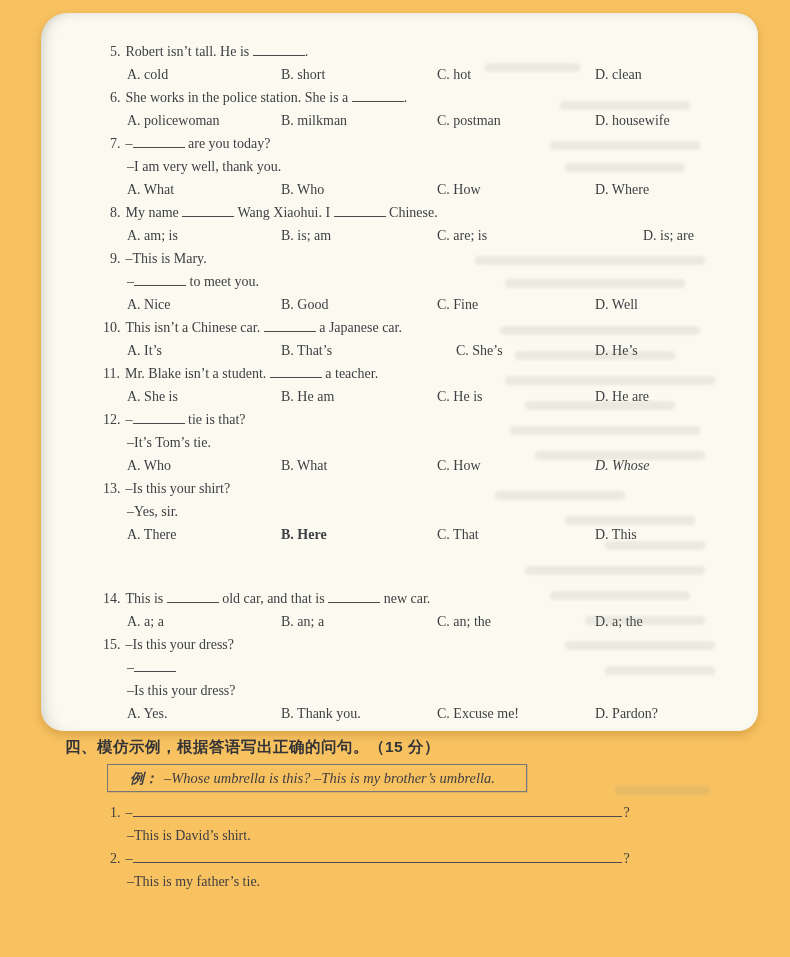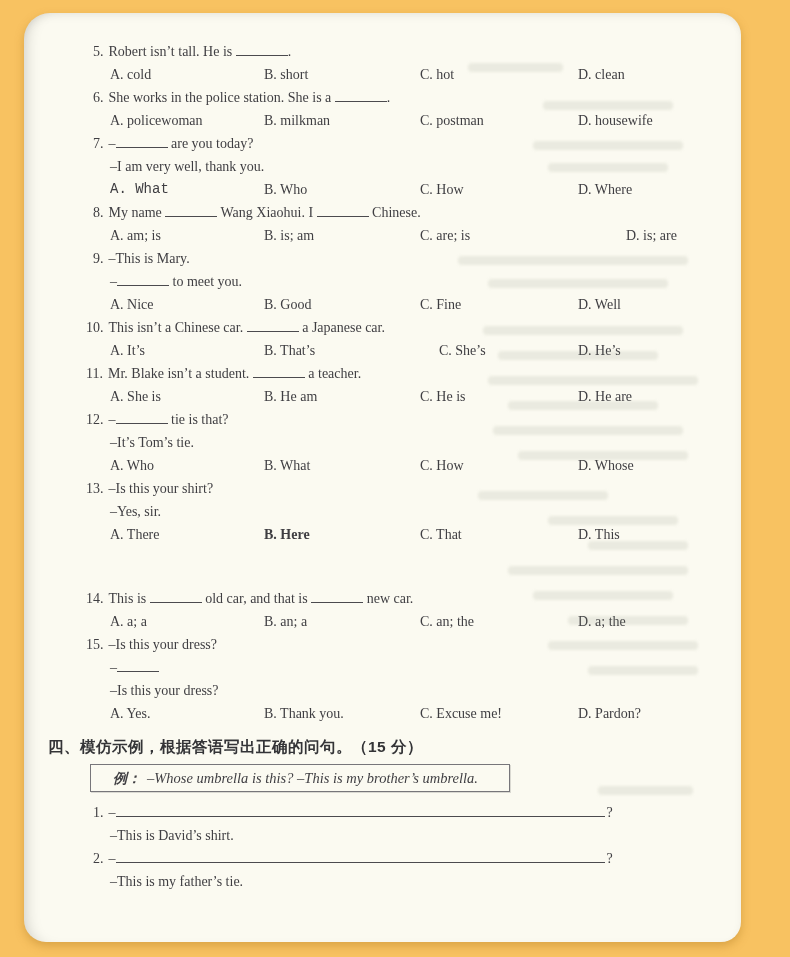--- a/index.html
+++ b/index.html
@@ -2,21 +2,21 @@
 <html><head>
 <meta charset="utf-8">
 <style>
   html,body{margin:0;padding:0;}
   body{
     width:790px;height:957px;position:relative;overflow:hidden;
     background:var(--bg,#F8C261);
     font-family:"Liberation Serif","DejaVu Serif",serif;
   }
   .paper{
-    position:absolute;left:24px;top:13px;width:717px;height:929px;
+    position:absolute;left:41px;top:13px;width:717px;height:718px;
     background:var(--paper,#FBFAF1);
     border-radius:26px 22px 20px 22px;
     box-shadow:0 4px 10px rgba(160,105,20,.35),
                inset 12px 0 16px -12px rgba(0,0,0,.22),
                inset 0 10px 12px -10px rgba(0,0,0,.10),
                inset -6px 0 10px -8px rgba(0,0,0,.08);
   }
   .content{position:relative;padding-top:27px;color:var(--ink,#3F3E42);font-size:14px;}
   .line{position:relative;height:23px;line-height:23px;white-space:nowrap;}
   .q-num{display:inline-block;margin-right:5px;}
@@ -66,21 +66,21 @@
             <span class="opt" style="left: 86px;">A. policewoman</span>
             <span class="opt" style="left: 240px;">B. milkman</span>
             <span class="opt" style="left: 396px;">C. postman</span>
             <span class="opt" style="left: 554px;">D. housewife</span>
           </div>
         </div>
         <div class="q-block">
           <div class="line" style="padding-left: 69px;"><span class="q-num">7.</span><span>–</span><span class="blank" style="width: 52px;"></span><span> are you today?</span></div>
           <div class="line" style="padding-left: 86px;"><span>–I am very well, thank you.</span></div>
           <div class="opts">
-            <span class="opt" style="left: 86px; font-family: Liberation Mono, monospace;">A. What</span>
+            <span class="opt" style="left: 86px;">A. What</span>
             <span class="opt" style="left: 240px;">B. Who</span>
             <span class="opt" style="left: 396px;">C. How</span>
             <span class="opt" style="left: 554px;">D. Where</span>
           </div>
         </div>
         <div class="q-block">
           <div class="line" style="padding-left: 69px;"><span class="q-num">8.</span><span>My name </span><span class="blank" style="width: 52px;"></span><span> Wang Xiaohui. I </span><span class="blank" style="width: 52px;"></span><span> Chinese.</span></div>
           <div class="opts">
             <span class="opt" style="left: 86px;">A. am; is</span>
             <span class="opt" style="left: 240px;">B. is; am</span>
@@ -116,21 +116,21 @@
             <span class="opt" style="left: 554px;">D. He are</span>
           </div>
         </div>
         <div class="q-block">
           <div class="line" style="padding-left: 62px;"><span class="q-num">12.</span><span>–</span><span class="blank" style="width: 52px;"></span><span> tie is that?</span></div>
           <div class="line" style="padding-left: 86px;"><span>–It’s Tom’s tie.</span></div>
           <div class="opts">
             <span class="opt" style="left: 86px;">A. Who</span>
             <span class="opt" style="left: 240px;">B. What</span>
             <span class="opt" style="left: 396px;">C. How</span>
-            <span class="opt" style="left: 554px;">D. Whose</span>
+            <span class="opt" style="left: 554px; font-style: italic;">D. Whose</span>
           </div>
         </div>
         <div class="q-block">
           <div class="line" style="padding-left: 62px;"><span class="q-num">13.</span><span>–Is this your shirt?</span></div>
           <div class="line" style="padding-left: 86px;"><span>–Yes, sir.</span></div>
           <div class="opts">
             <span class="opt" style="left: 86px;">A. There</span>
             <span class="opt" style="left: 240px; font-weight: bold;">B. Here</span>
             <span class="opt" style="left: 396px;">C. That</span>
             <span class="opt" style="left: 554px;">D. This</span>

